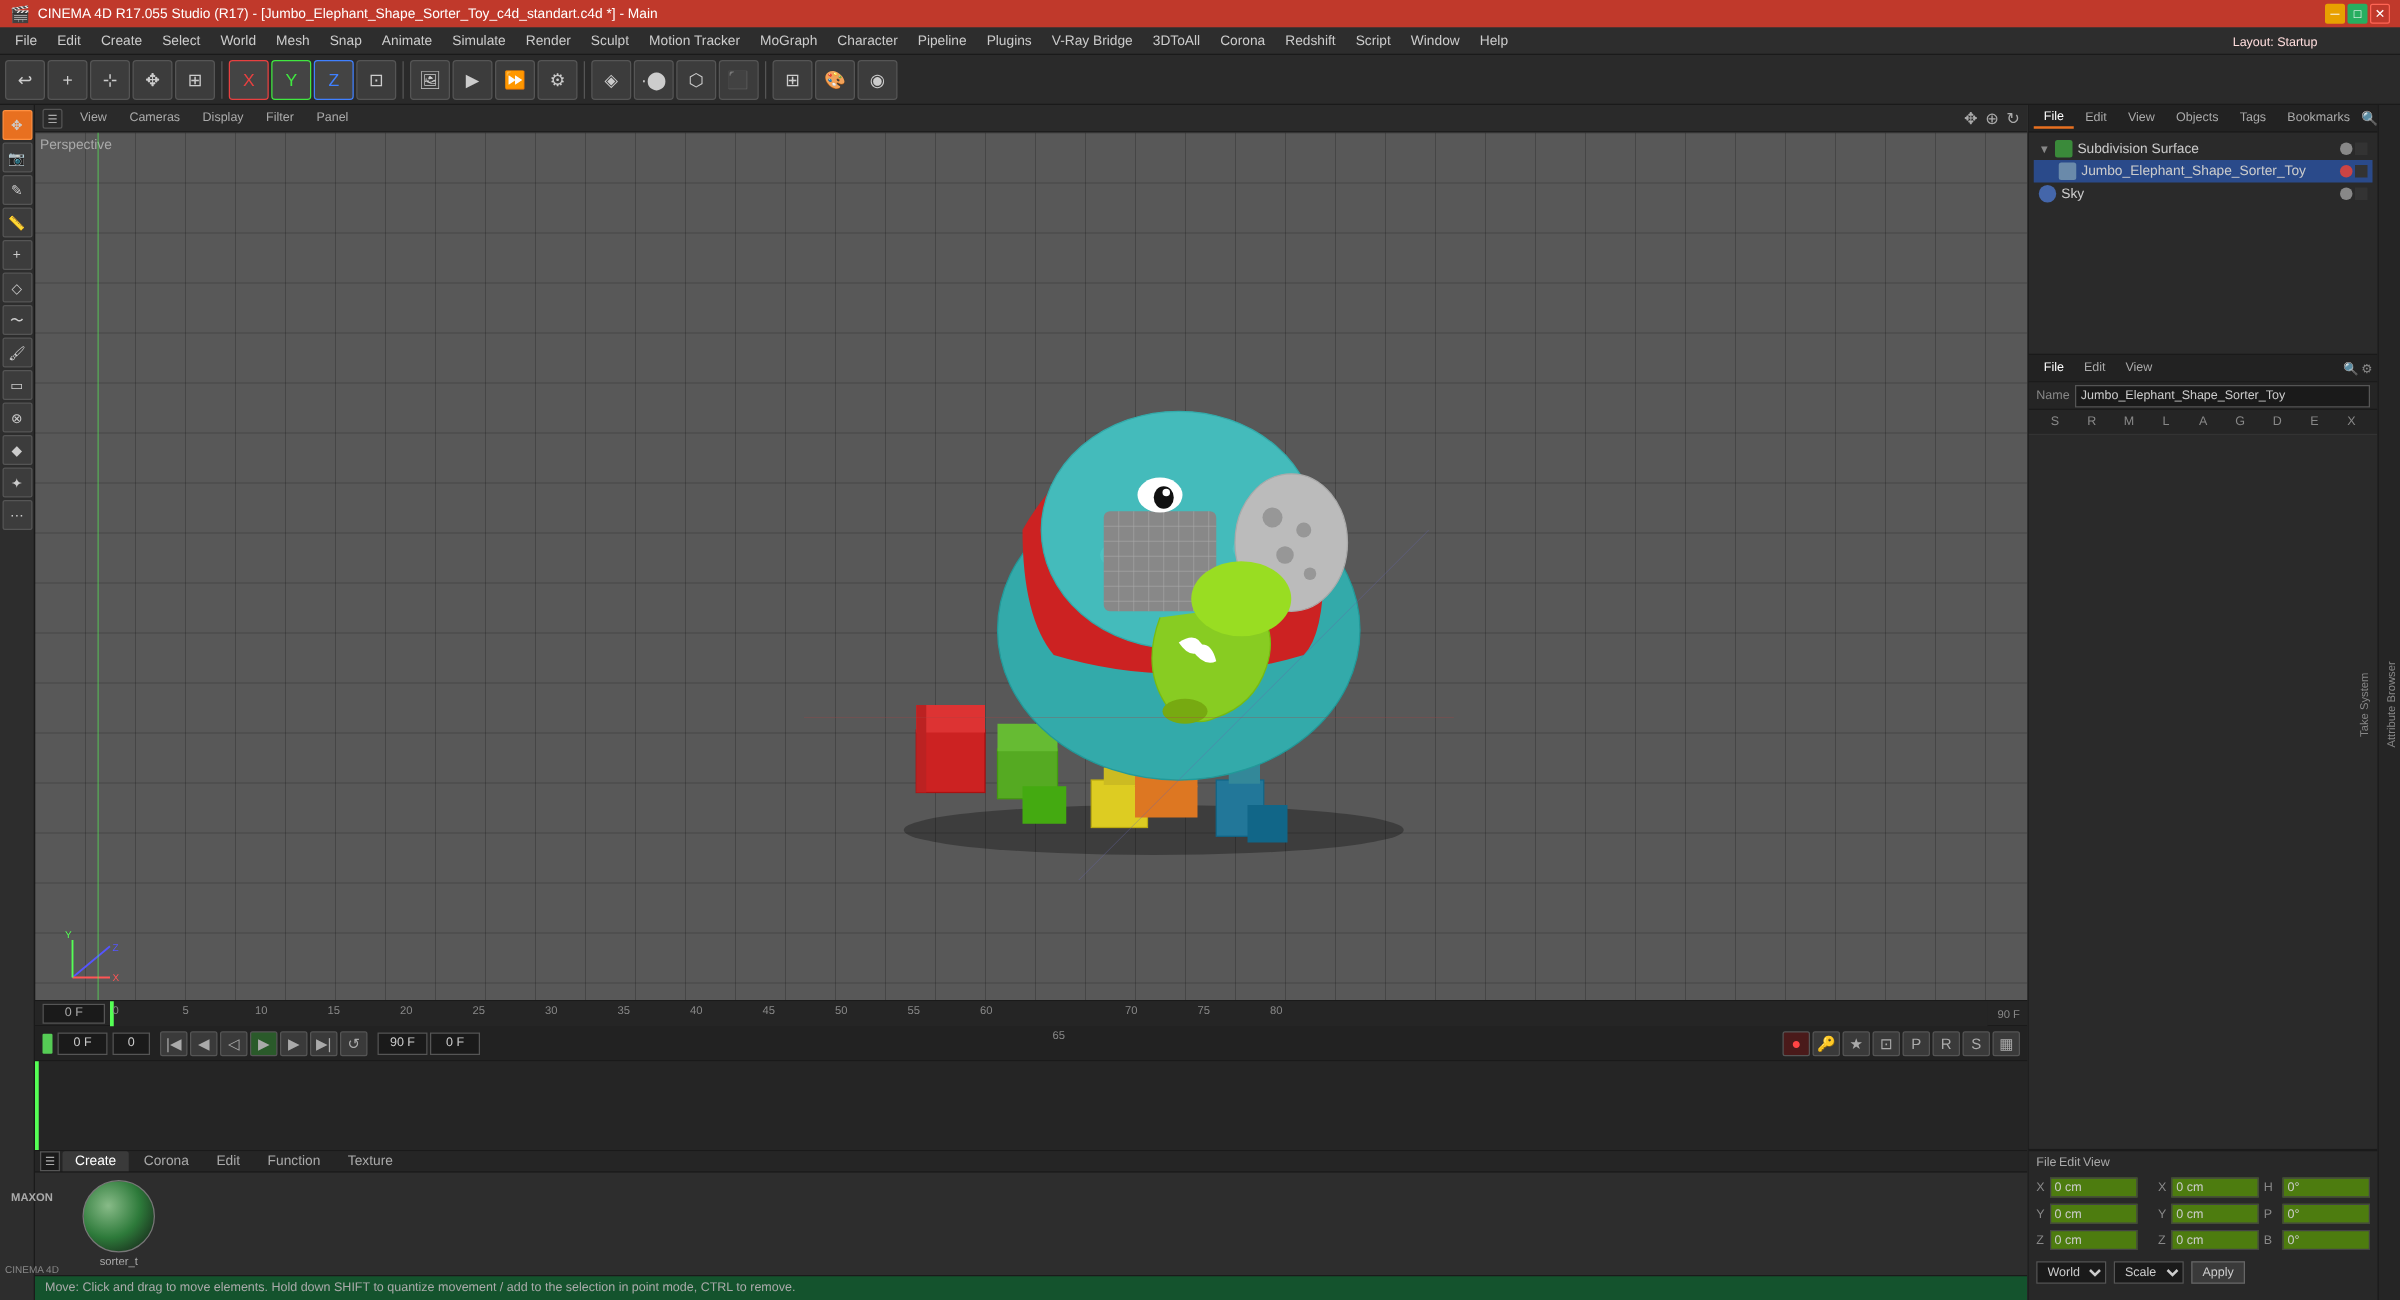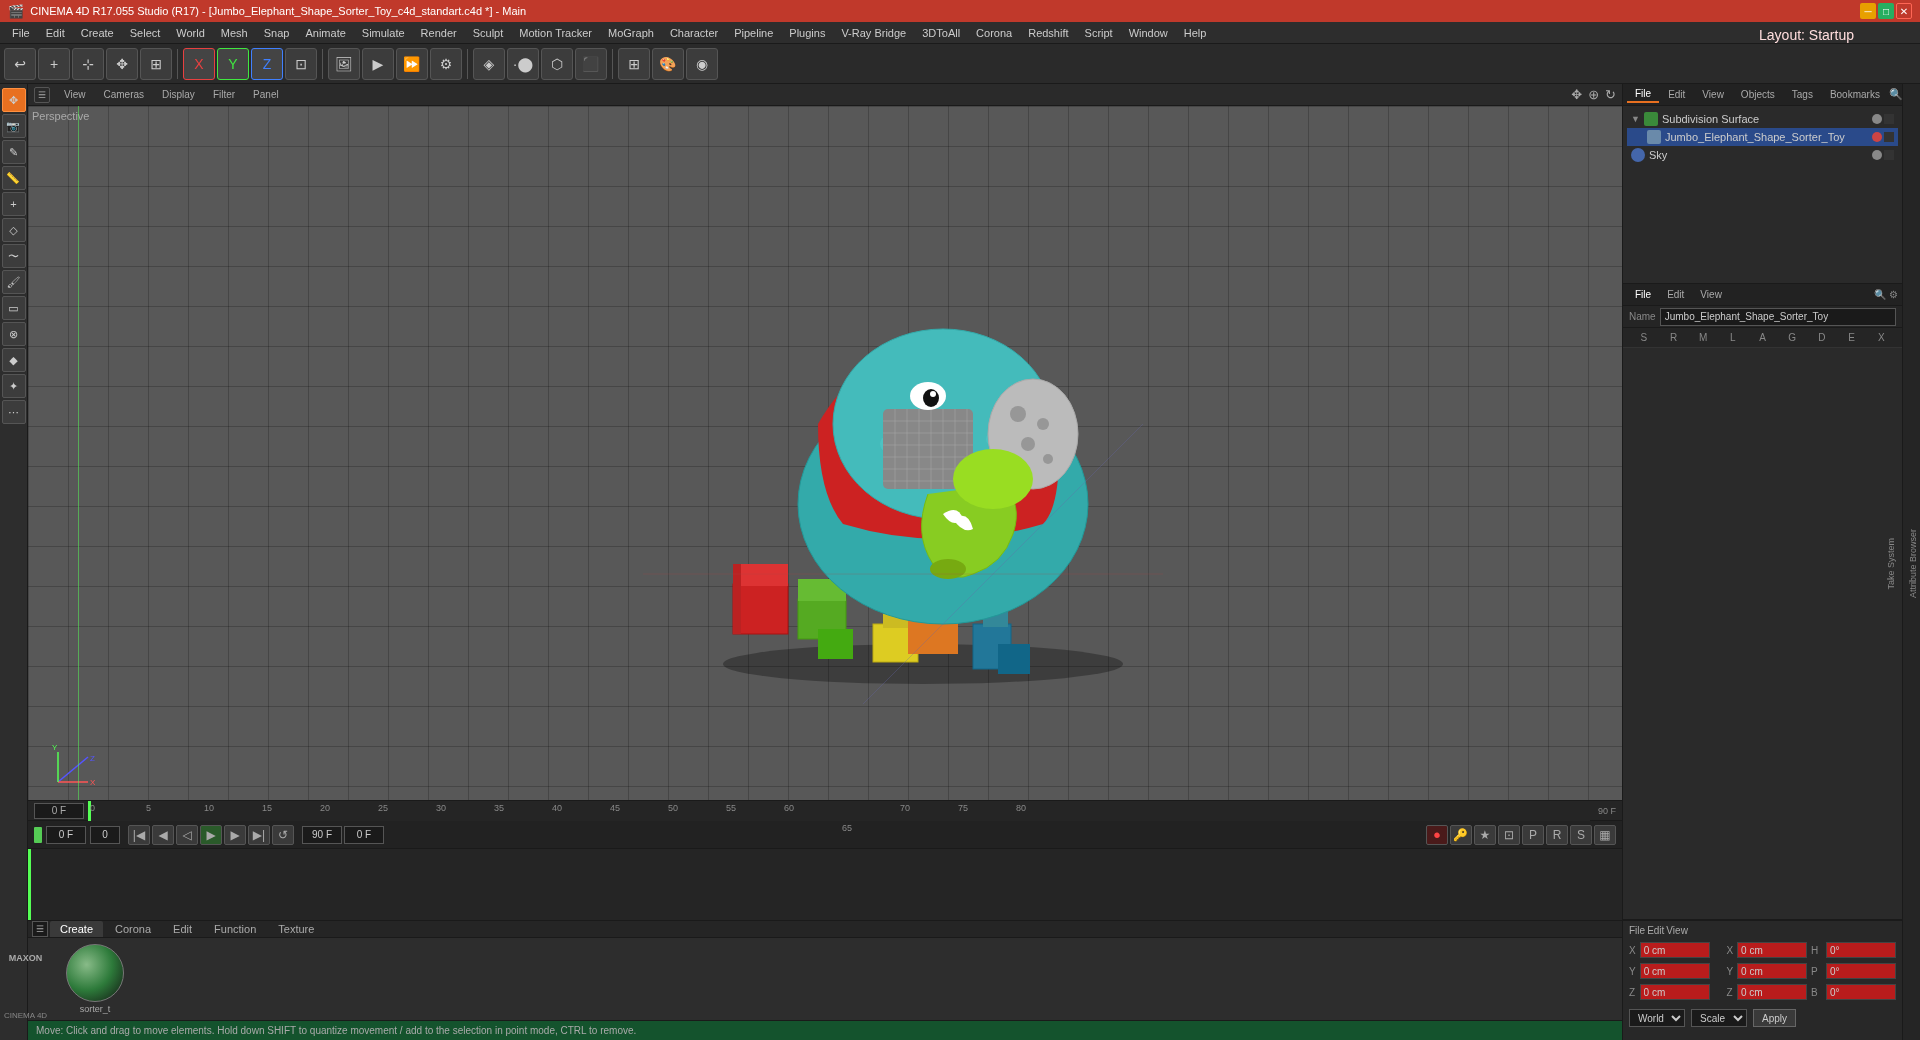--- a/index.html
+++ b/index.html
@@ -200,21 +200,21 @@
       padding: 4px 6px; display: flex; flex-direction: column; gap: 2px;
     }
     #coord-toolbar {
       display: flex; justify-content: space-between; margin-bottom: 4px;
     }
     .coord-row {
       display: flex; align-items: center; gap: 4px; margin-bottom: 3px;
     }
     .coord-label { width: 12px; font-size: 10px; color: #888; }
     .coord-input {
-      width: 70px; height: 16px; background: #b91c1c; border: 1px solid #444;
+      width: 70px; height: 16px; background: #4d7c0f; border: 1px solid #444;
       color: #ccc; font-size: 10px; padding: 0 3px;
     }
     .coord-gap { width: 16px; }
     #coord-bottom {
       display: flex; align-items: center; gap: 6px; margin-top: 4px;
     }
     .coord-dropdown {
       height: 18px; background: #1a1a1a; border: 1px solid #555; color: #ccc;
       font-size: 10px; padding: 0 4px; cursor: pointer;
     }
@@ -250,21 +250,21 @@
   </style>
 </head>
 <body>
 
 <div id="title-bar">
   <div id="title-bar-left">
     <span style="font-size:13px;">🎬</span>
     <span>CINEMA 4D R17.055 Studio (R17) - [Jumbo_Elephant_Shape_Sorter_Toy_c4d_standart.c4d *] - Main</span>
   </div>
   <div style="display:flex;align-items:center;gap:6px;">
-    <span style="font-size:14px; color:#ffdddd;margin-top:47px;">Layout: Startup</span>
+    <span style="font-size:10px; color:#ffdddd;margin-top:47px;">Layout: Startup</span>
     <div id="title-bar-controls">
       <div class="title-btn minimize">─</div>
       <div class="title-btn maximize">□</div>
       <div class="title-btn close">✕</div>
     </div>
   </div>
 </div>
 
 <div id="menu-bar">
   <div class="menu-item">File</div>

